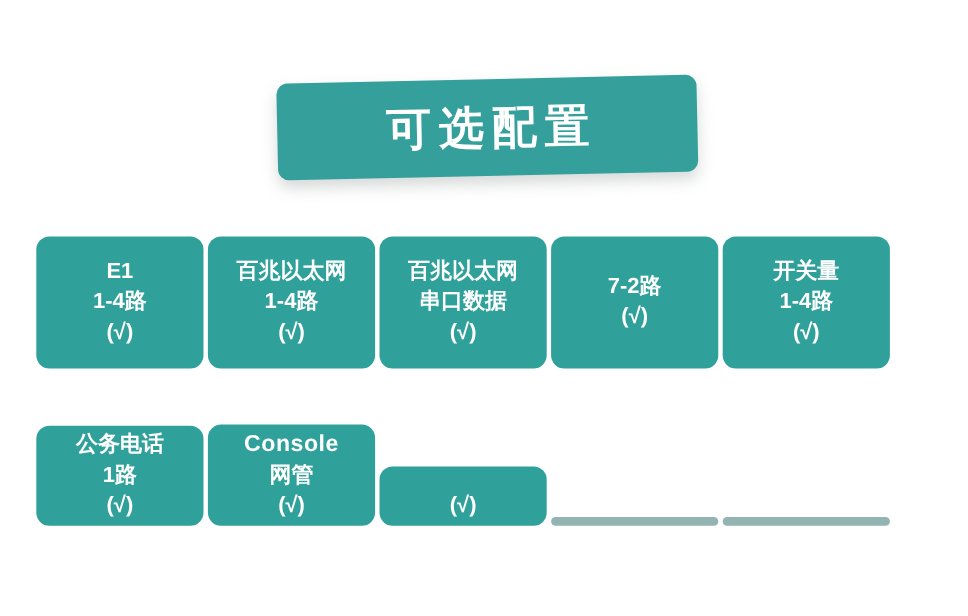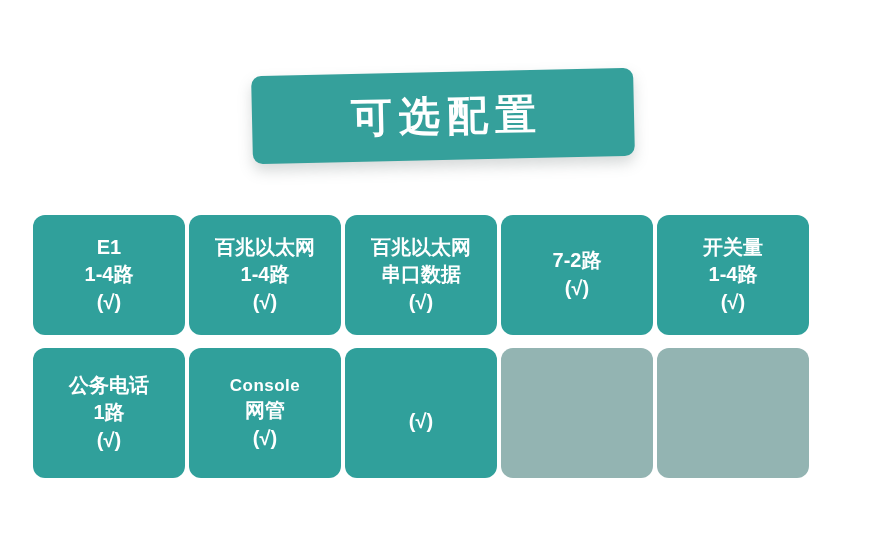--- a/index.html
+++ b/index.html
@@ -53,21 +53,21 @@
     position: absolute;
     left: 33px;
     top: 215px;
     width: 815px;
   }
   .row {
     display: flex;
     gap: 4px;
   }
   .row-1 { height: 120px; }
-  .row-2 { height: 130px; margin-top: 13px; }
+  .row-2 { height: 130px; margin-top: 13px; align-items: flex-end; }
 
   .card {
     width: 152px;
     border-radius: 12px;
     background: #30a09b;
     color: #ffffff;
     display: flex;
     flex-direction: column;
     align-items: center;
     justify-content: center;
@@ -84,21 +84,21 @@
     line-height: 1.38;
     white-space: nowrap;
   }
   .line.mark {
     font-size: 20px;
     font-weight: bold;
   }
   
   .card.two-line .line.mark { margin-top: 18px; }
   .card.latin .line.latin-text {
-    font-size: 17px;
+    font-size: 21px;
     letter-spacing: 0.5px;
   }
 </style>
 </head>
 <body>
 
 <div class="banner-wrap">
   <div class="banner">
     <div class="banner-title">可选配置</div>
   </div>

